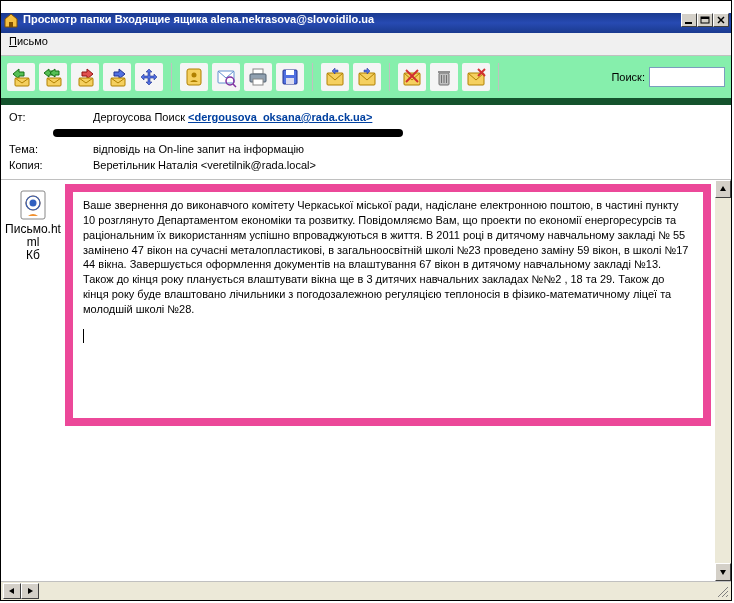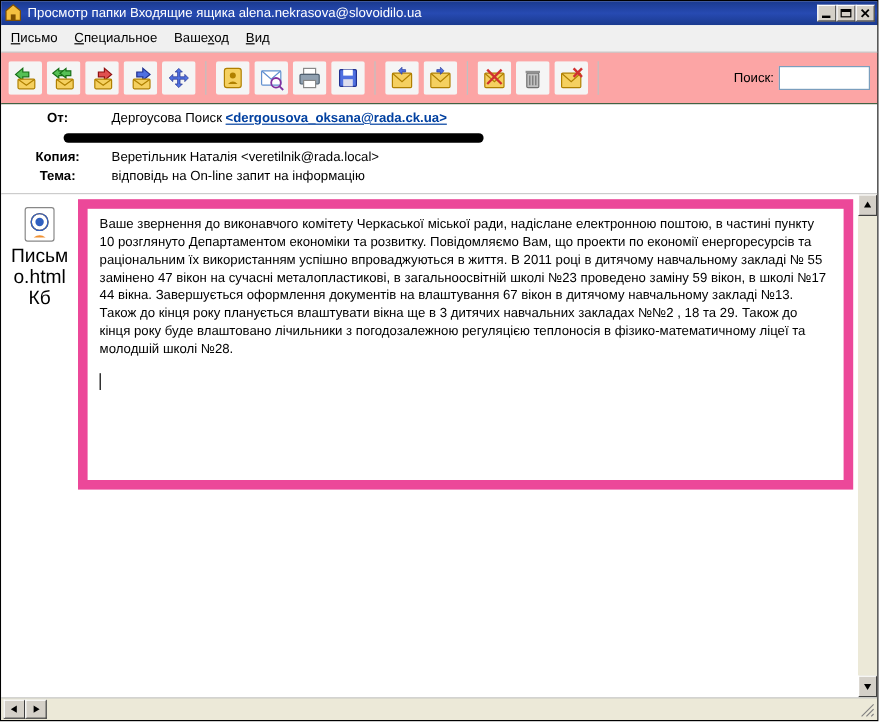--- a/index.html
+++ b/index.html
@@ -16,24 +16,25 @@
     border: 1px solid #000;
     box-sizing: border-box;
     display: flex;
     flex-direction: column;
     position: relative;
   }
   .titlebar {
     height: 20px;
     background: linear-gradient(to bottom, #1a3a8f, #274ab2 50%, #1a3a8f);
     display: flex;
-    align-items: center;
+    align-items: flex-start;
     padding: 0 2px;
     color: #fff;
-    font-weight: normal;
+    font-weight: bold;
+    margin-top: 12px;
   }
   .titlebar-icon {
     width: 16px; height: 16px;
     margin-right: 4px;
     flex: 0 0 auto;
   }
   .titlebar-text {
     flex: 1;
     white-space: nowrap;
     overflow: hidden;
@@ -50,35 +51,36 @@
     border-bottom-color: #404040;
     padding: 0;
     display: flex; align-items: center; justify-content: center;
     cursor: pointer;
   }
   .menubar {
     height: 22px;
     background: #f0f0f0;
     border-bottom: 1px solid #c0c0c0;
     display: flex;
-    align-items: center;
+    align-items: flex-start;
     padding: 0 6px;
     gap: 10px;
+    flex-direction: column;
   }
   .menu-item {
     padding: 2px 2px;
     cursor: pointer;
   }
   .menu-item .mn {
     text-decoration: underline;
   }
   .toolbar {
     height: 42px;
-    background: #fca5a5;
-    border-bottom: 1px solid #14532d;
+    background: #86efac;
+    border-bottom: 7px solid #14532d;
     display: flex;
     align-items: center;
     padding: 0 6px;
     gap: 6px;
   }
   .tb-group {
     display: flex;
     gap: 4px;
   }
   .tb-btn {
@@ -113,22 +115,22 @@
     padding: 4px 8px 6px 8px;
     border-bottom: 1px solid #c0c0c0;
   }
   .hrow {
     display: flex;
     min-height: 16px;
     align-items: center;
   }
   .hlabel {
     width: 78px;
-    text-align: center;
-    font-weight: bold;
+    text-align: left;
+    font-weight: normal;
     padding-right: 6px;
   }
   .hval { flex: 1; }
   .hval a { color: #0040a0; text-decoration: underline; font-weight: bold; }
   .blackbar {
     height: 8px;
     background: #000;
     width: 350px;
     border-radius: 4px 4px 4px 4px;
     margin-left: -40px;
@@ -146,21 +148,21 @@
     display: flex;
     flex-direction: column;
     align-items: center;
   }
   .attach-item {
     width: 56px;
     border: 1px solid transparent;
     padding: 2px;
     text-align: center;
     cursor: pointer;
-    font-size: 16px;
+    font-size: 12px;
     line-height: 1.1;
     word-break: break-all;
   }
   .attach-icon {
     width: 32px; height: 32px;
     margin: 0 auto 2px;
   }
   .msg-col {
     flex: 1;
     position: relative;
@@ -391,26 +393,26 @@
         <span>Дергоусова Поиск </span><a href="#">&lt;dergousova_oksana@rada.ck.ua&gt;</a>
       </div>
     </div>
     <div class="hrow">
       <div class="hlabel"></div>
       <div class="hval">
           <div class="blackbar"></div>
         </div>
     </div>
     <div class="hrow">
+      <div class="hlabel">Тема:</div>
+      <div class="hval">відповідь на On-line запит на інформацію</div>
+    </div>
+    <div class="hrow">
       <div class="hlabel">Копия:</div>
       <div class="hval">Веретільник Наталія &lt;veretilnik@rada.local&gt;</div>
-    </div>
-    <div class="hrow">
-      <div class="hlabel">Тема:</div>
-      <div class="hval">відповідь на On-line запит на інформацію</div>
     </div>
   </div>
 
   <div class="content-area">
     <div class="attach-col">
       <div class="attach-item">
         <div class="attach-icon">
           <svg viewBox="0 0 32 32">
               <rect x="4" y="2" width="24" height="28" rx="2" fill="#fff" stroke="#888"></rect>
               <circle cx="16" cy="14" r="7" fill="#fff" stroke="#d08020" stroke-width="1.2"></circle>

